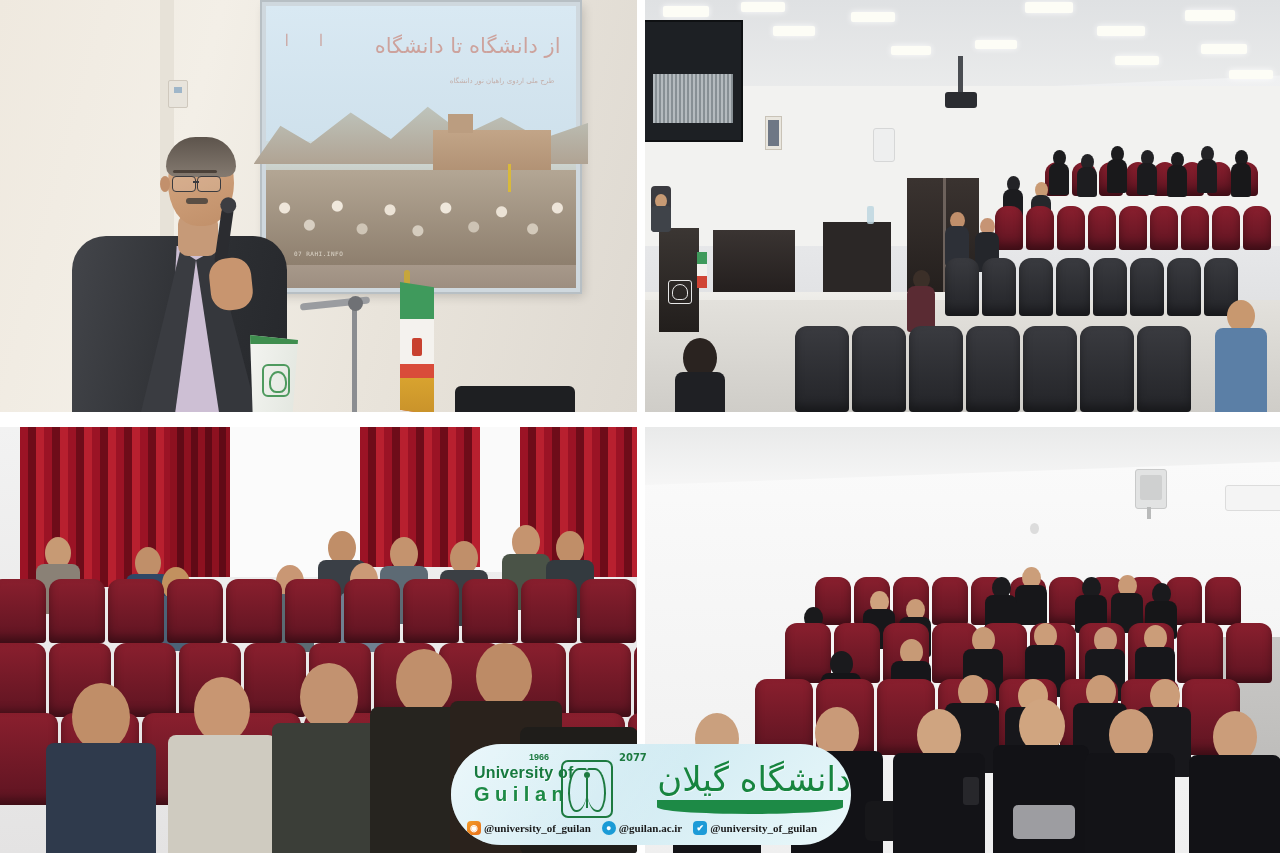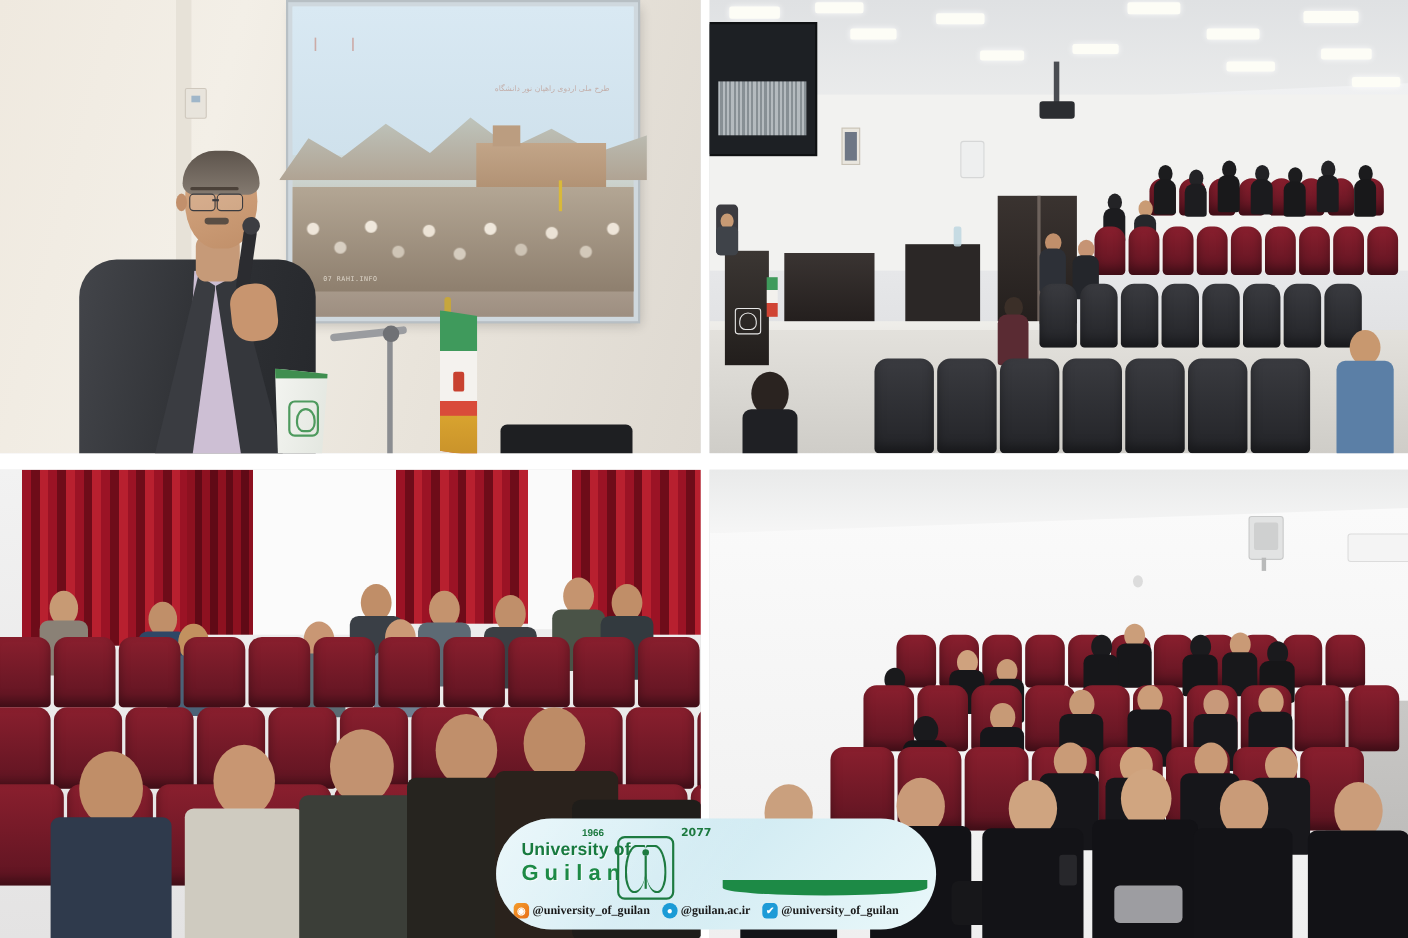--- a/index.html
+++ b/index.html
@@ -210,20 +210,21 @@
 
     <div class="layer scr-frame"></div>
     <div class="layer slide">
       <div class="sky"></div>
       <div class="mtn"></div>
       <div class="fort"></div>
       <div class="crowd"></div>
       <div class="ylwflag"></div>
       <div class="slide-mini">ا</div>
       <div class="slide-mini2">ا</div>
+      <div class="slide-title">از دانشگاه تا دانشگاه</div>
       <div class="slide-sub">طرح ملی اردوی راهیان نور دانشگاه</div>
       <div class="slide-wm">07 RAHI.INFO</div>
     </div>
 
     <div class="layer chair"></div>
     <div class="layer standarm"></div>
     <div class="layer standpipe"></div>
     <div class="layer standknob"></div>
 
     <div class="layer body"></div>
@@ -664,20 +665,21 @@
     <div class="b-univ">University of</div>
     <div class="b-guilan">Guilan</div>
 
     <div class="b-logo">
       <div class="swirlL"></div>
       <div class="swirlR"></div>
       <div class="stemdot"></div>
       <div class="stem"></div>
     </div>
 
+    <div class="b-fa">دانشگاه گیلان</div>
     <div class="b-swoosh"></div>
 
     <div class="social">
       <div class="s-item">
         <span class="ico insta">◉</span>
         <span class="lbl">@university_of_guilan</span>
       </div>
       <div class="s-item">
         <span class="ico globe">●</span>
         <span class="lbl">@guilan.ac.ir</span>

